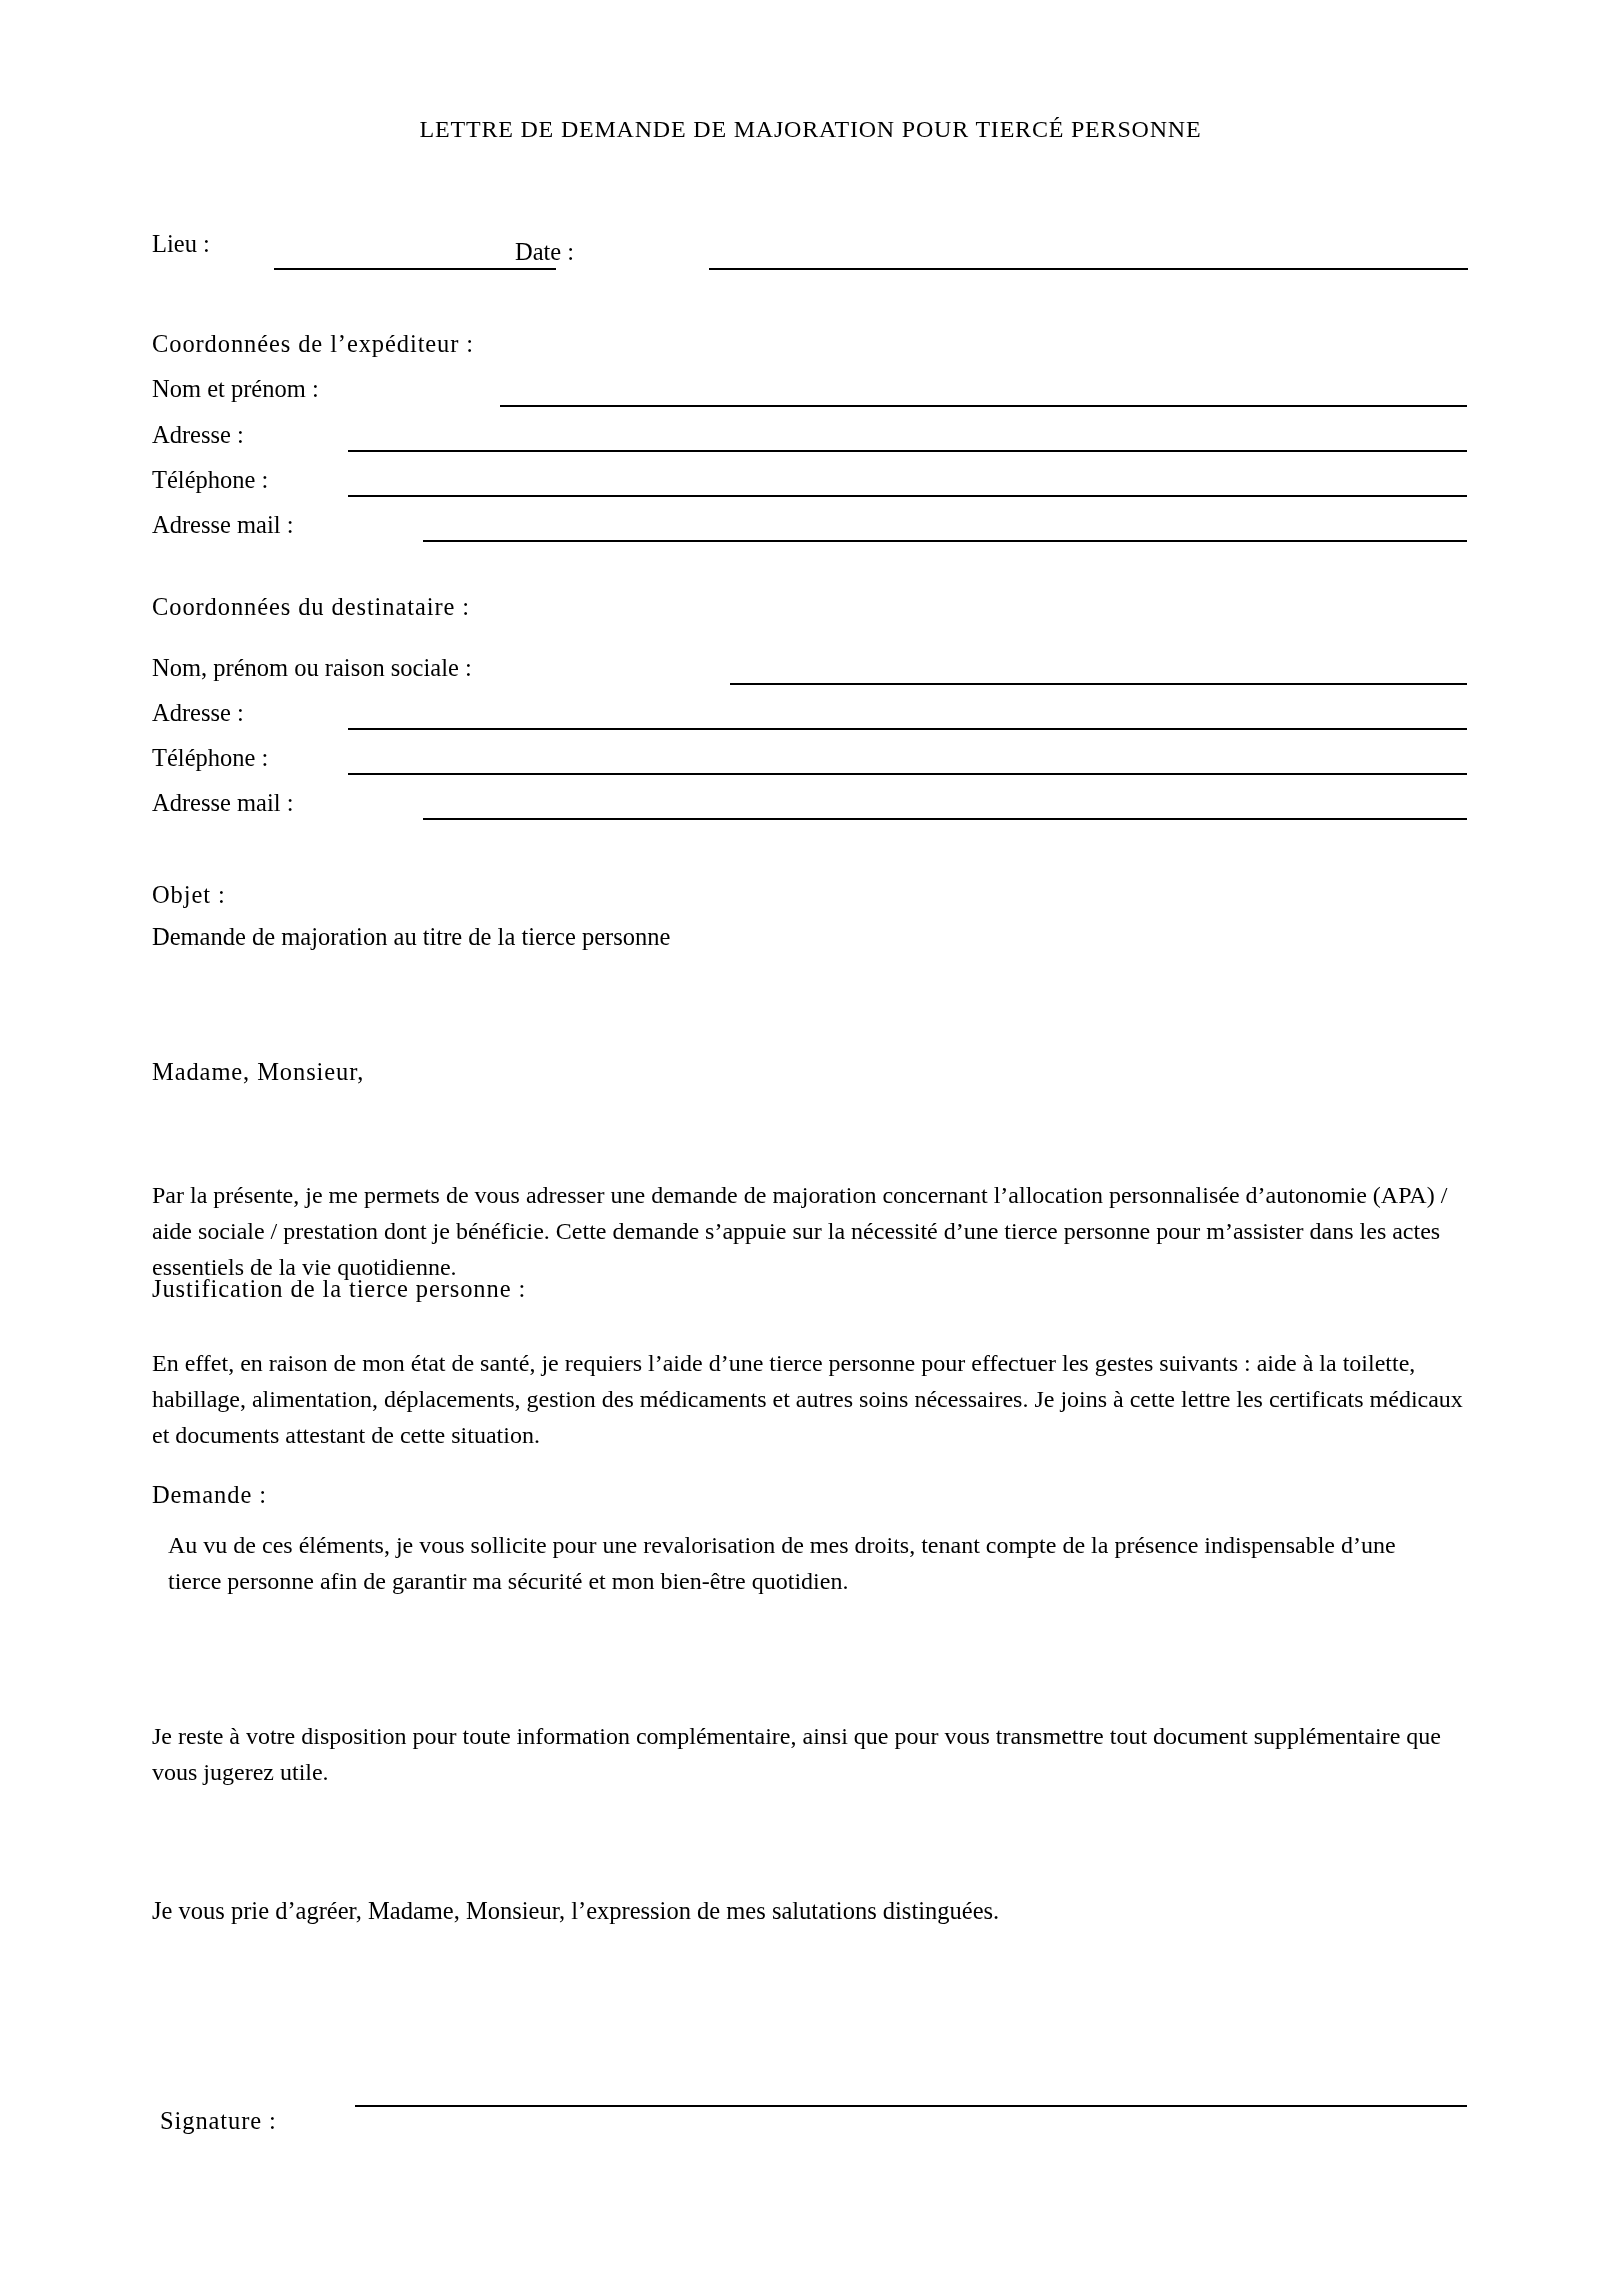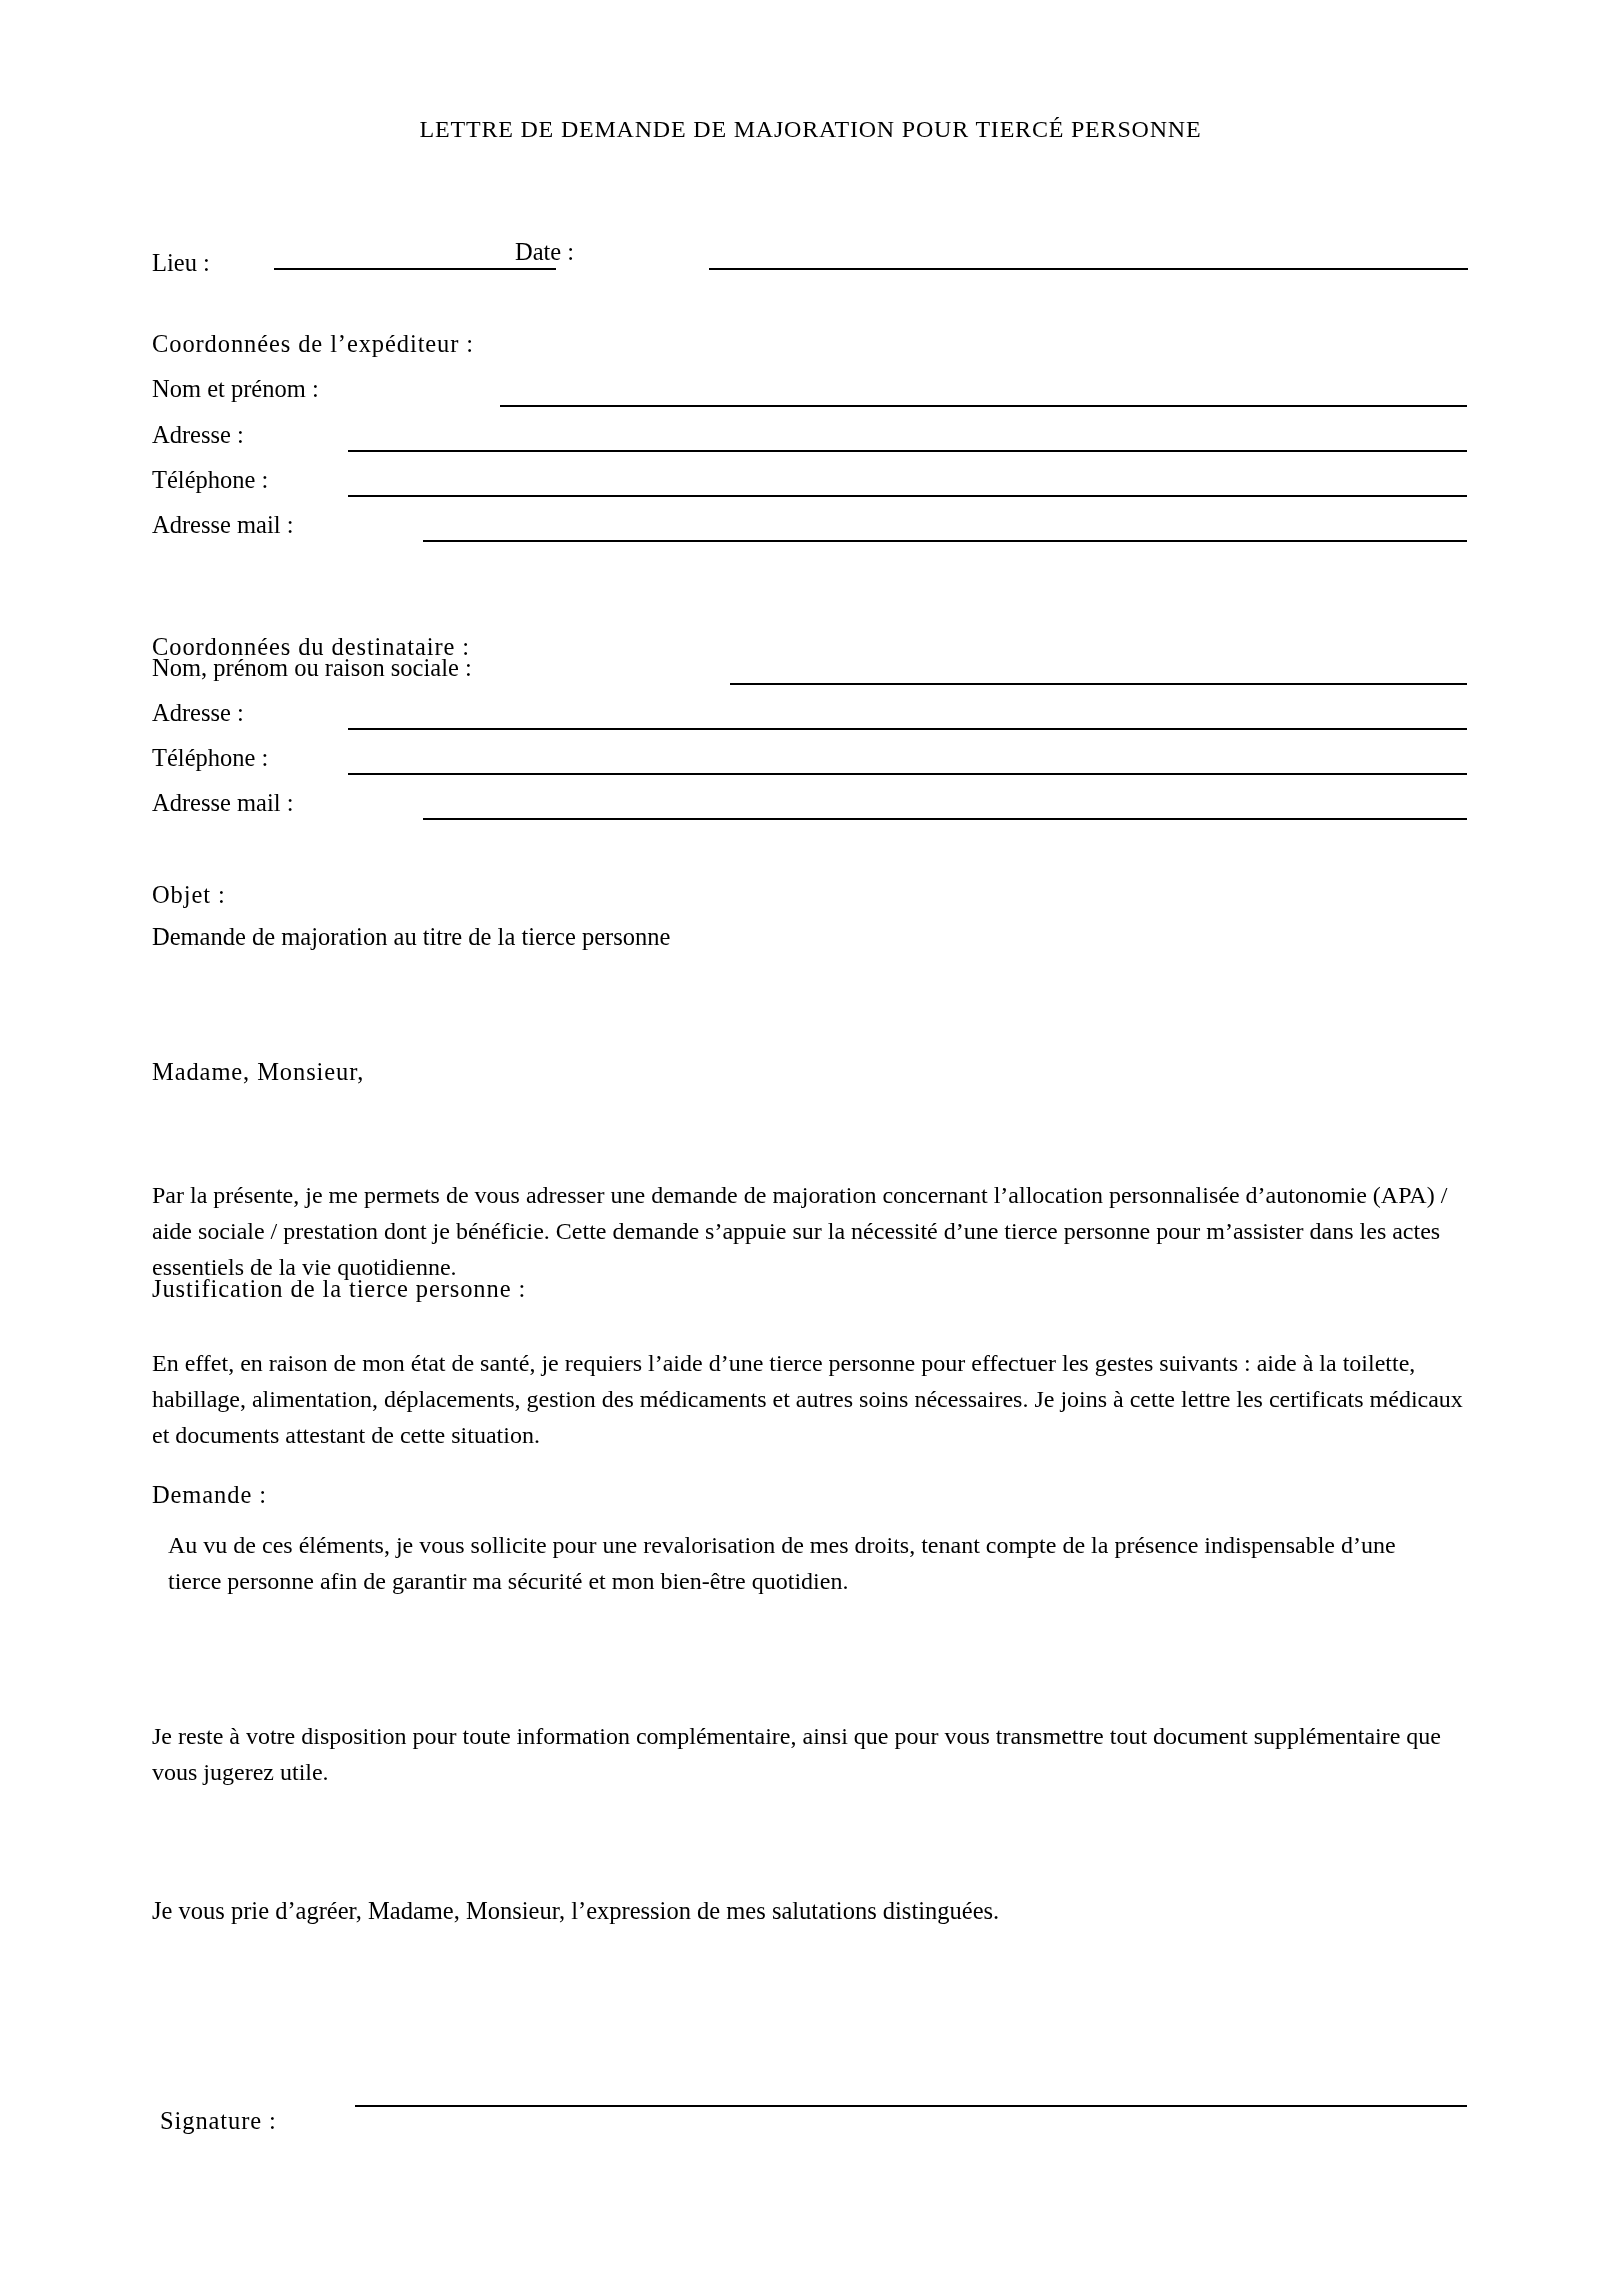--- a/index.html
+++ b/index.html
@@ -64,41 +64,41 @@
   }
   .para.narrow { width: 1274px; }
 </style>
 </head>
 <body>
 
 <div class="page">
 
   <div class="doc-title">LETTRE DE DEMANDE DE MAJORATION POUR TIERCÉ PERSONNE</div>
 
-  <div class="t" style="left:152px; top:248px;">Lieu :</div>
+  <div class="t" style="left:152px; top:229px;">Lieu :</div>
   <div class="rule" style="left:274px; top:268px; width:282px;"></div>
 
   <div class="t" style="left:515px; top:237px;">Date :</div>
   <div class="rule" style="left:709px; top:268px; width:759px;"></div>
 
   <div class="t hdg" style="left:152px; top:329px;">Coordonnées de l’expéditeur :</div>
 
   <div class="t" style="left:152px; top:374px;">Nom et prénom :</div>
   <div class="rule" style="left:500px; top:405px; width:967px;"></div>
 
   <div class="t" style="left:152px; top:420px;">Adresse :</div>
   <div class="rule" style="left:348px; top:450px; width:1119px;"></div>
 
   <div class="t" style="left:152px; top:465px;">Téléphone :</div>
   <div class="rule" style="left:348px; top:495px; width:1119px;"></div>
 
   <div class="t" style="left:152px; top:510px;">Adresse mail :</div>
   <div class="rule" style="left:423px; top:540px; width:1044px;"></div>
 
-  <div class="t hdg" style="left:152px; top:632px;">Coordonnées du destinataire :</div>
+  <div class="t hdg" style="left:152px; top:592px;">Coordonnées du destinataire :</div>
 
   <div class="t" style="left:152px; top:653px;">Nom, prénom ou raison sociale :</div>
   <div class="rule" style="left:730px; top:683px; width:737px;"></div>
 
   <div class="t" style="left:152px; top:698px;">Adresse :</div>
   <div class="rule" style="left:348px; top:728px; width:1119px;"></div>
 
   <div class="t" style="left:152px; top:743px;">Téléphone :</div>
   <div class="rule" style="left:348px; top:773px; width:1119px;"></div>
 

